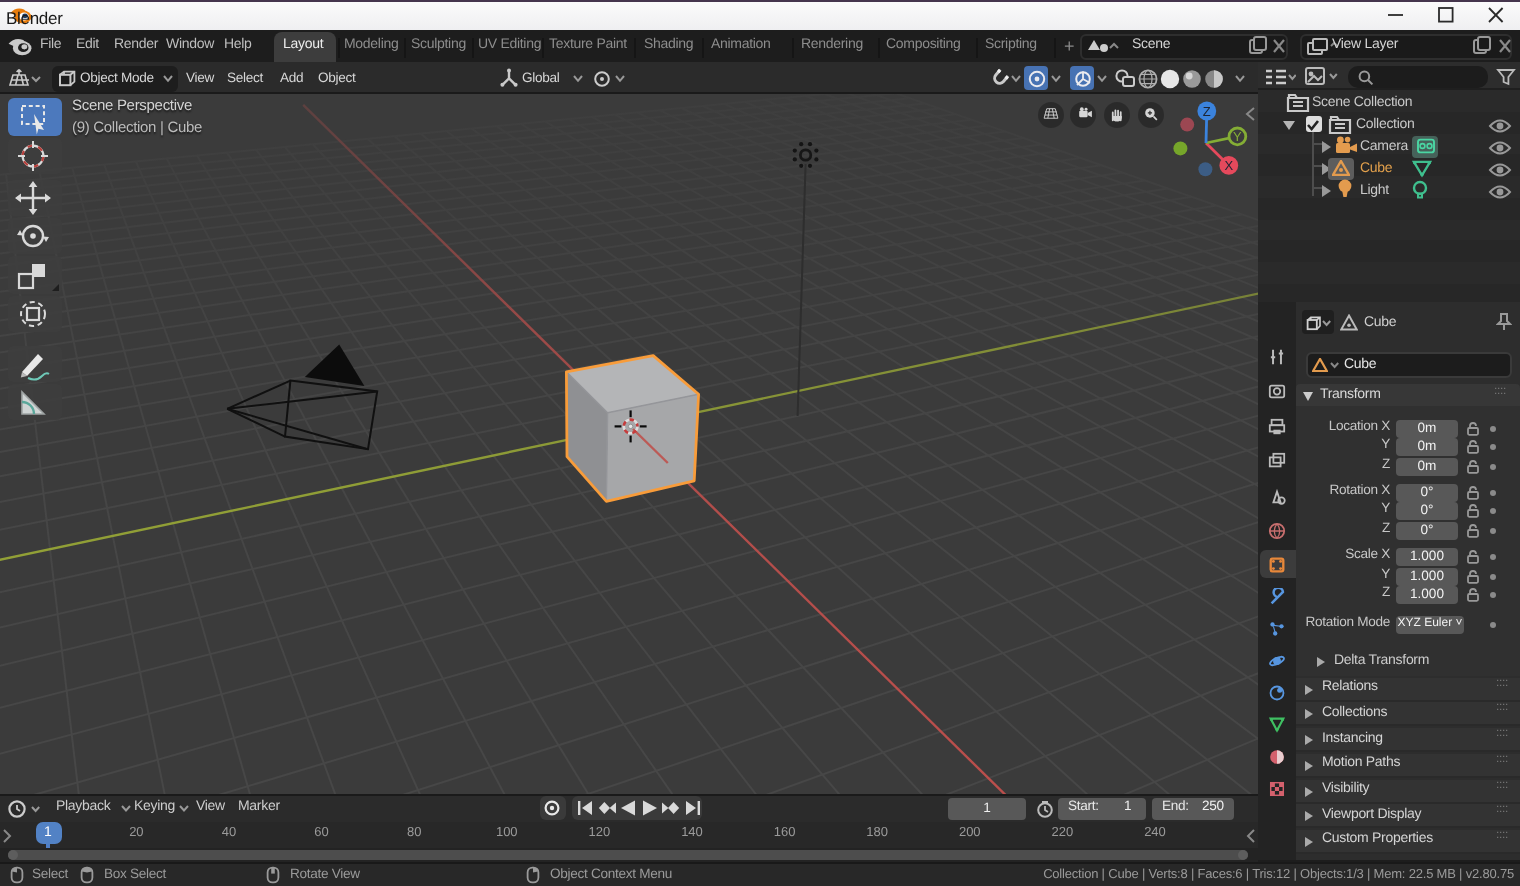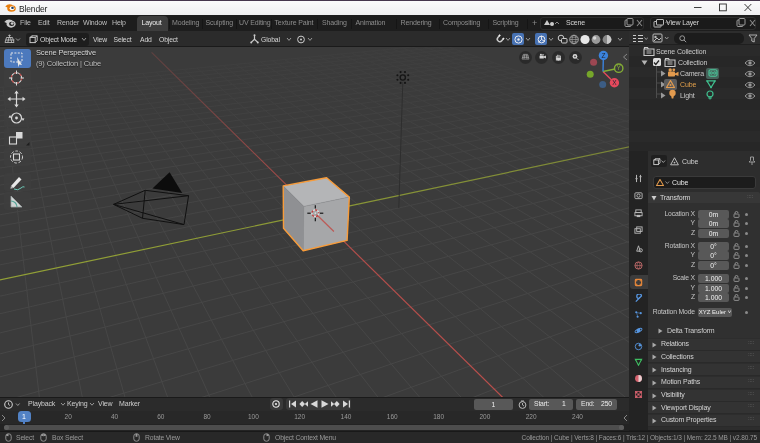--- a/index.html
+++ b/index.html
@@ -6,21 +6,21 @@
 .abs{position:absolute}
 .txt{white-space:nowrap;letter-spacing:-0.15px}
 </style></head><body>
 <div class="abs" style="left:0;top:0;width:760px;height:15px;background:linear-gradient(#fbfbfb,#efeff1);border-top:1px solid #46364d"></div>
 <svg class="abs" style="left:5px;top:3px" width="11" height="9" viewBox="0 0 22 18">
 <ellipse cx="13" cy="11" rx="8.5" ry="6.5" fill="#e87d0d"></ellipse>
 <path d="M0.5 7 Q6 0.5 14 3.5 L15.5 5 L7 10 Z" fill="#e87d0d"></path>
 <ellipse cx="14" cy="10.5" rx="4.8" ry="4" fill="#fff"></ellipse>
 <ellipse cx="15" cy="9.8" rx="2.7" ry="2.3" fill="#1b3d66"></ellipse>
 </svg>
-<div class="abs txt" style="left:19px;top:4px;font-size:8.5px;color:#1a1a1a;">Blender</div>
+<div class="abs txt" style="left:3px;top:4px;font-size:8.5px;color:#1a1a1a;">Blender</div>
 <svg class="abs" style="left:690px;top:0" width="66" height="14" viewBox="0 0 66 14">
     <line x1="4" y1="7.5" x2="11.5" y2="7.5" stroke="#2a2a2a" stroke-width="0.9"></line>
     <rect x="29.5" y="4" width="6.8" height="6.8" fill="none" stroke="#2a2a2a" stroke-width="0.9"></rect>
     <path d="M54.5 4 L61.3 11 M61.3 4 L54.5 11" stroke="#2a2a2a" stroke-width="0.9"></path>
   </svg>
 <div class="abs" style="left:0;top:15px;width:760px;height:16px;background:#1d1d1d"></div>
 <svg class="abs" style="left:4px;top:18px" width="12" height="10" viewBox="0 0 22 18">
 <ellipse cx="13" cy="11" rx="8.5" ry="6.5" fill="#c9c9c9"></ellipse>
 <path d="M0.5 7 Q6 0.5 14 3.5 L15.5 5 L7 10 Z" fill="#c9c9c9"></path>
 <ellipse cx="14" cy="10.5" rx="4.8" ry="4" fill="#1d1d1d"></ellipse>

